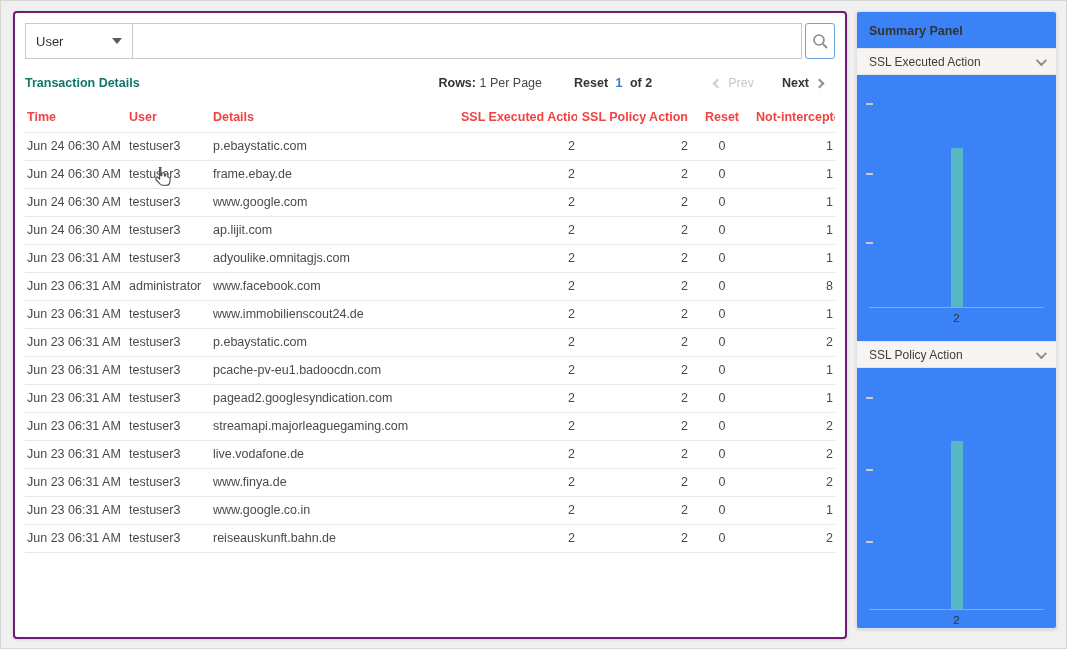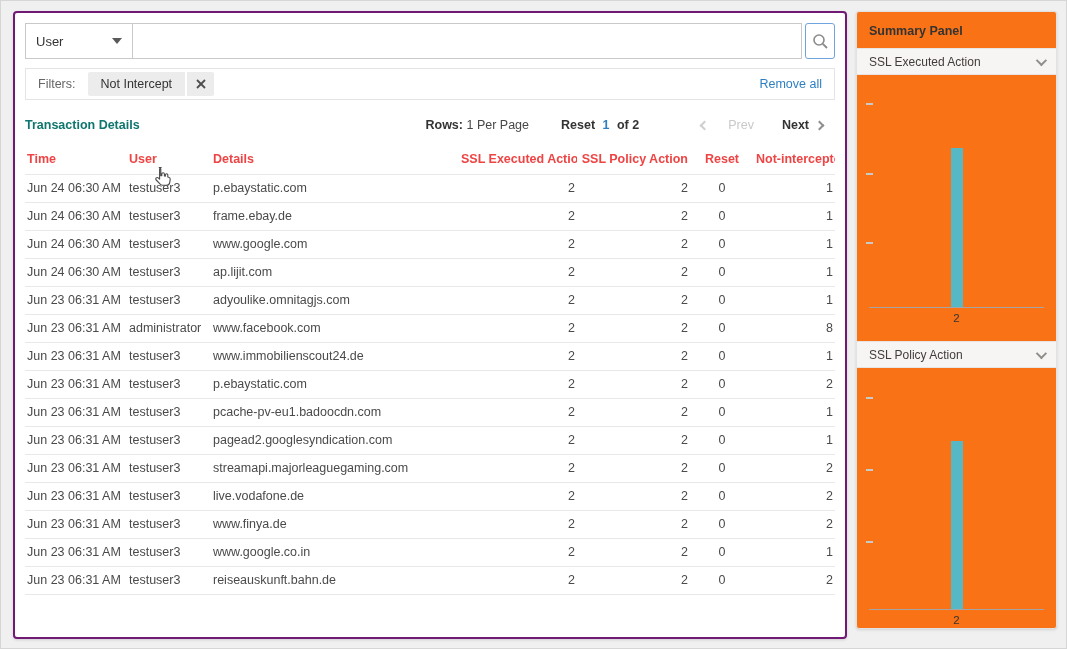--- a/index.html
+++ b/index.html
@@ -58,37 +58,37 @@
   .remove-all { margin-left: auto; font-size: 12.5px; color: #2e7fc2; cursor: pointer; text-decoration: none; }
   
   .table-topbar { display: flex; align-items: center; height: 34px; padding-bottom: 4px; }
   .table-title { font-size: 12.5px; font-weight: bold; color: #0f766e; }
   .pg-group { margin-left: auto; display: flex; align-items: center; padding-right: 12px; }
   .pg-item { font-size: 12.5px; color: #474747; }
   .b { font-weight: bold; color: #333; }
   .page-num { color: #2e7fc2; font-weight: bold; margin: 0 4px; }
   .pg-rows { margin-right: 32px; }
   .pg-page { margin-right: 62px; }
-  .pg-prev { color: #c9c9c9; margin-right: 28px; cursor: default; display: flex; align-items: center; gap: 20px; }
+  .pg-prev { color: #c9c9c9; margin-right: 28px; cursor: default; display: flex; align-items: center; gap: 7px; }
   .pg-next { color: #333; font-weight: bold; cursor: pointer; display: flex; align-items: center; gap: 7px; }
   .chev { width: 7px; height: 7px; display: inline-block; }
   .chev-l { border-left: 2px solid #cfcfcf; border-bottom: 2px solid #cfcfcf; transform: rotate(45deg); }
   .chev-r { border-right: 2px solid #8f8f8f; border-bottom: 2px solid #8f8f8f; transform: rotate(-45deg); }
   
   table { width: 100%; border-collapse: collapse; table-layout: fixed; }
   th, td { font-size: 12.5px; padding: 0 2px; height: 28px; border-bottom: 1px solid #e8e8e8; overflow: hidden; white-space: nowrap; }
   th { color: #ef4444; font-weight: bold; height: 30px; }
   td { color: #4a4a4a; }
   .al-left { text-align: left; }
   .al-right { text-align: right; }
   .al-center { text-align: center; }
   
   .summary-panel {
     position: absolute; left: 855px; top: 10px; width: 201px; height: 618px;
-    background: #f97316; border: 1px solid #e2e2e2; border-radius: 3px;
+    background: #3b82f6; border: 1px solid #e2e2e2; border-radius: 3px;
     box-shadow: 0 1px 3px rgba(0,0,0,.12);
   }
   .summary-title { font-size: 12.5px; font-weight: bold; color: #333; padding: 12px 12px 10px 12px; }
   .section-header {
     height: 27px; background: #f7f5f3;
     border-top: 1px solid #e7e4e1; border-bottom: 1px solid #e7e4e1;
     display: flex; align-items: center; padding: 0 12px;
     font-size: 12px; color: #403c3a; cursor: pointer;
   }
   .section-chev {
@@ -123,35 +123,20 @@
     </div>
     <input class="search-input" type="text" placeholder="" style="">
     <div class="search-btn">
       <svg width="17" height="17" viewBox="0 0 17 17">
         <circle cx="7" cy="7" r="5" fill="none" stroke="#8b8b8b" stroke-width="1.6"></circle>
         <line x1="10.8" y1="10.8" x2="15" y2="15" stroke="#8b8b8b" stroke-width="1.9"></line>
       </svg>
     </div>
   </div>
 
-  <div class="filter-bar">
-    <span class="filter-label">Filters:</span>
-    <div class="chips">
-        <div class="chip">
-          <span class="chip-text">Not Intercept</span>
-          <span class="chip-x">
-            <svg width="10" height="10" viewBox="0 0 10 10">
-              <line x1="1" y1="1" x2="9" y2="9" stroke="#4d4d4d" stroke-width="1.8"></line>
-              <line x1="9" y1="1" x2="1" y2="9" stroke="#4d4d4d" stroke-width="1.8"></line>
-            </svg>
-          </span>
-        </div>
-      </div>
-    <a class="remove-all">Remove all</a>
-  </div>
 
   <div class="table-topbar">
     <span class="table-title">Transaction Details</span>
     <div class="pg-group">
       <span class="pg-item pg-rows">
         <span class="b">Rows:</span>
         <span>1 Per Page</span>
       </span>
       <span class="pg-item pg-page">
         <span class="b">Reset</span>

